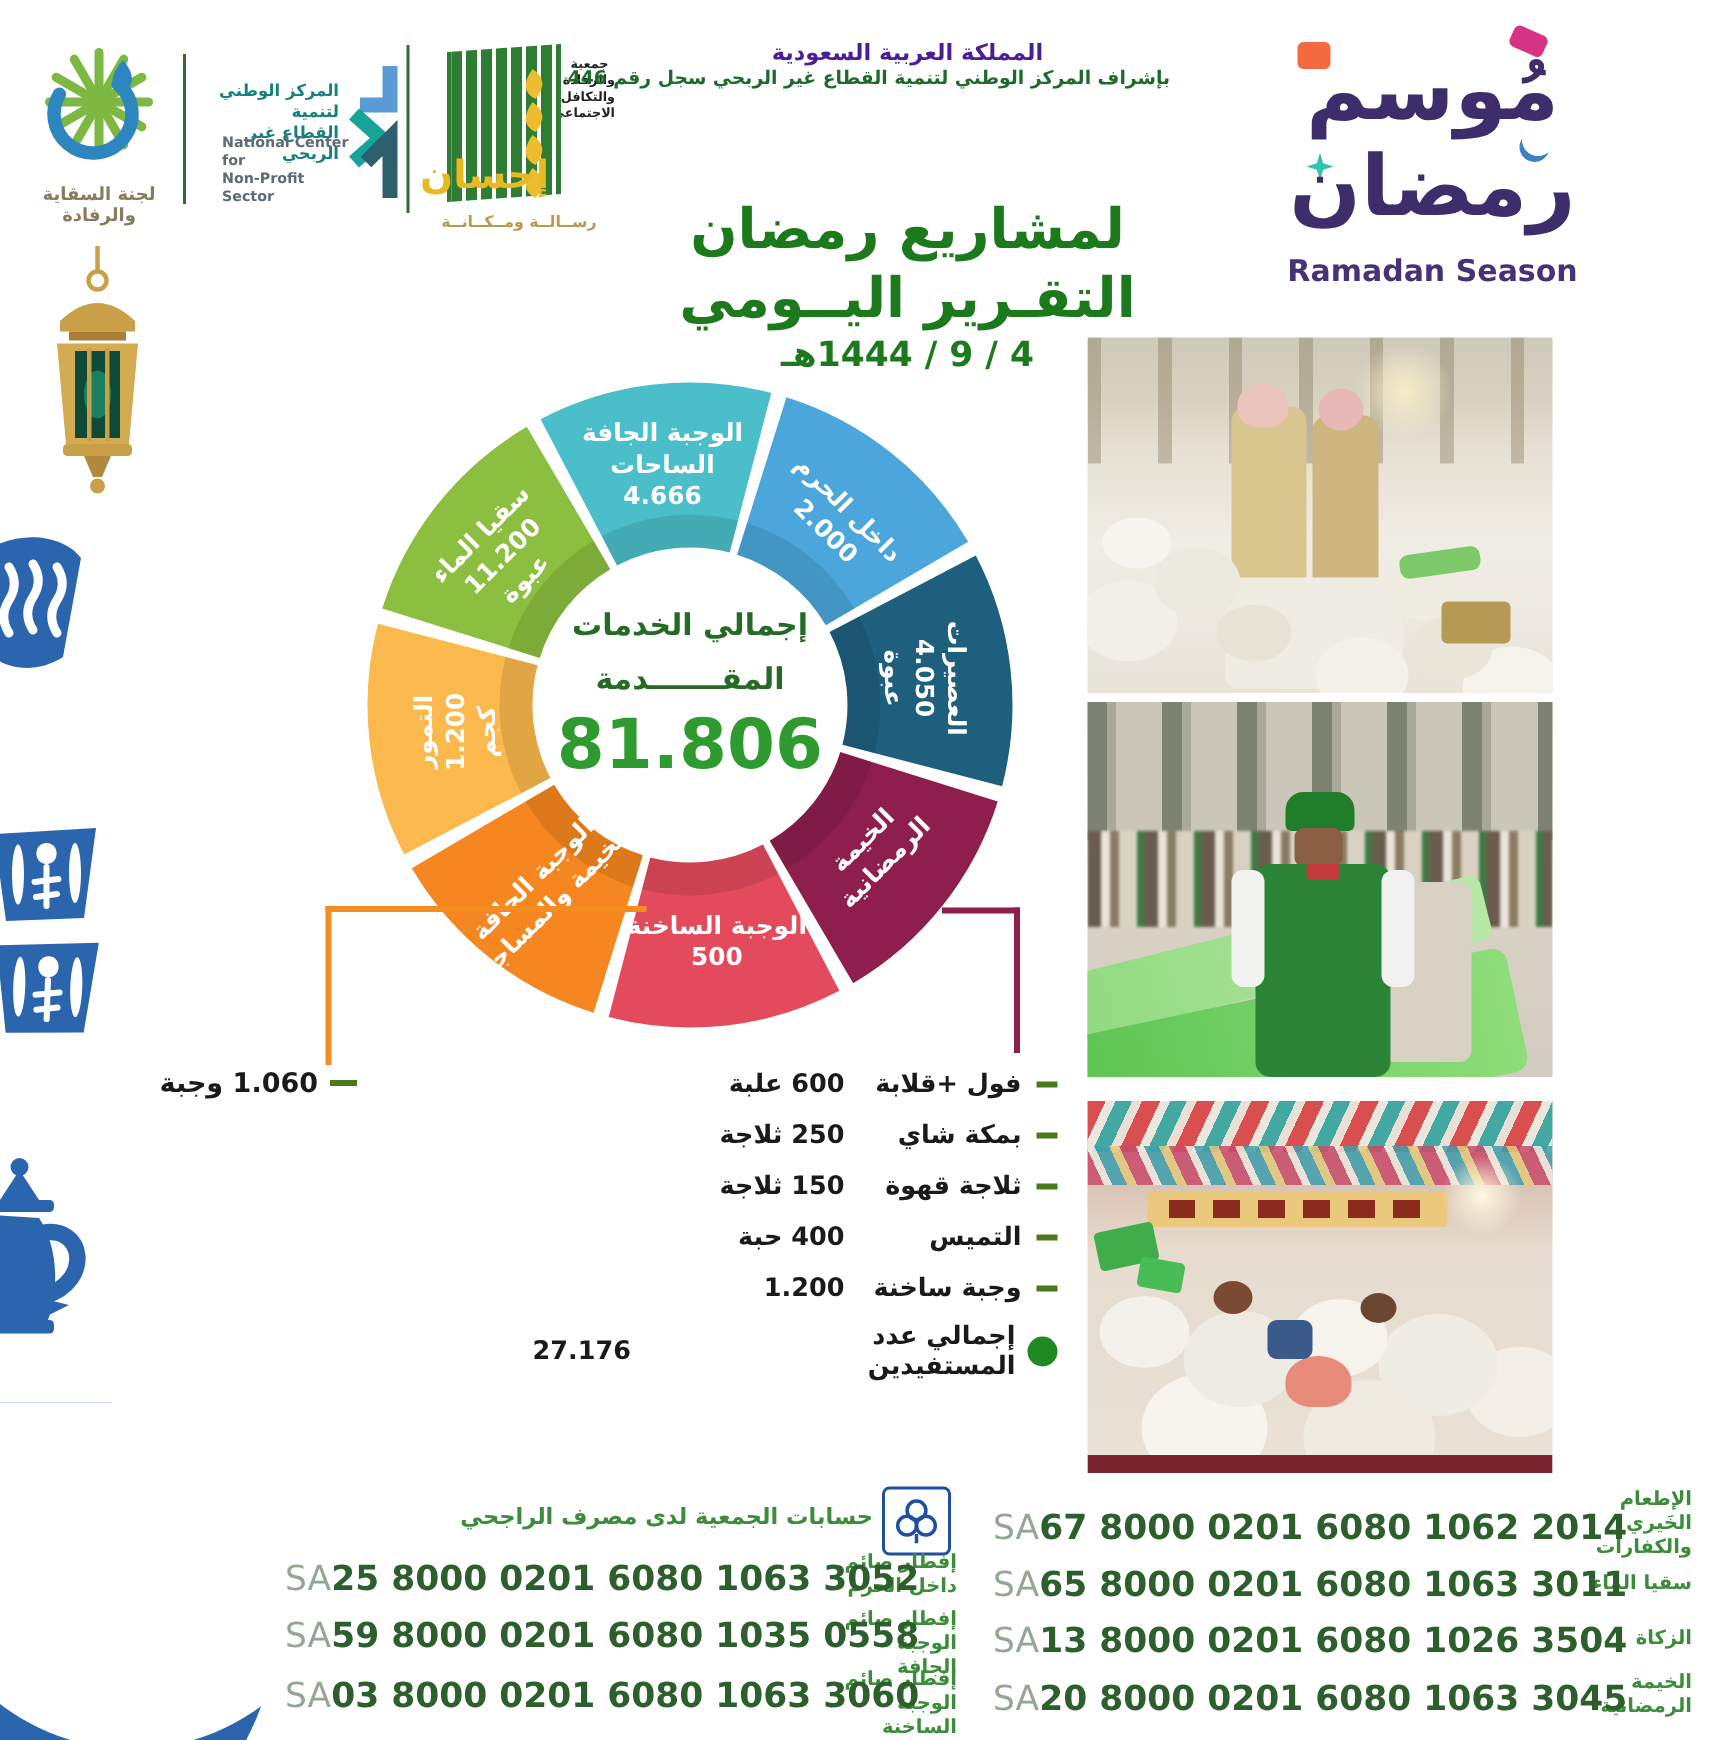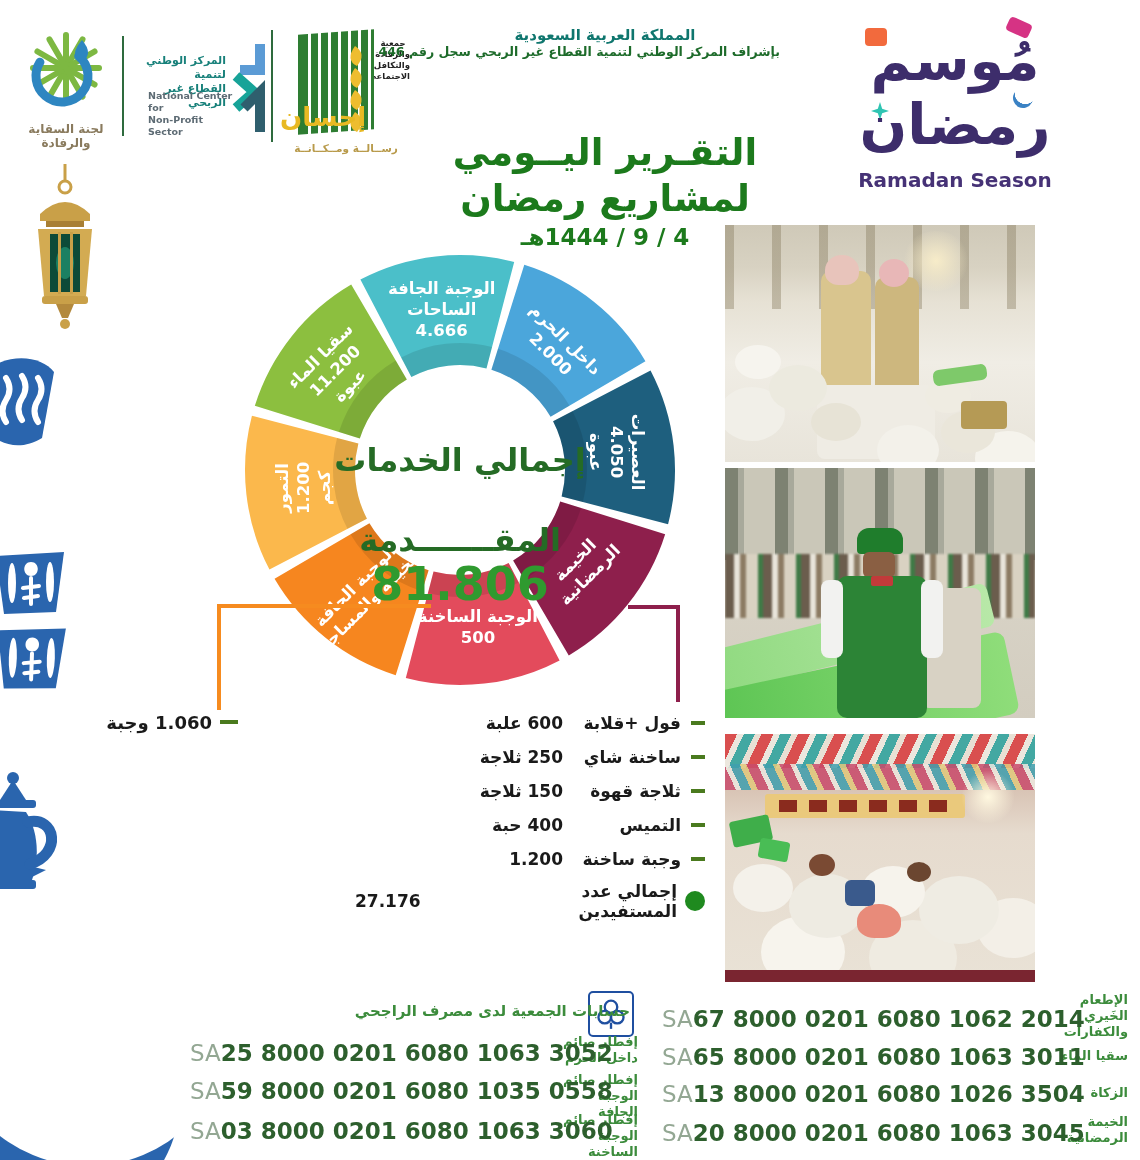--- a/index.html
+++ b/index.html
@@ -12,37 +12,37 @@
   .vdiv{width:2px;background:#2e6b3e;}
   .saqaya-txt{font-size:12px;color:#8a7b5e;font-weight:bold;text-align:center;}
   .ncnp-ar{font-size:11px;font-weight:bold;color:#17807a;text-align:left;line-height:14px;}
   .ncnp-en{font-size:9.5px;font-weight:bold;color:#5d6b74;text-align:left;line-height:12px;}
   .ihsan-col{font-size:8.5px;color:#222;text-align:center;line-height:11px;font-weight:bold;}
   .ihsan-bars{background:repeating-linear-gradient(90deg,#2e7d32 0 7px,#ffffff 7px 10px);transform:skewY(-4deg);border-left:3px solid #2e7d32;}
   .ihsan-name{color:#e8b923;font-weight:bold;font-size:26px;}
   .ihsan-tag{color:#b89a4a;font-size:10.5px;font-weight:bold;letter-spacing:1px;}
 
   
-  .org-country{font-size:15px;color:#0f766e;font-weight:bold;}
+  .org-country{font-size:15px;color:#4c1d95;font-weight:bold;}
   .org-name{font-size:25px;color:#8a7445;font-weight:bold;}
   .org-city{font-size:14px;color:#8a7445;font-weight:bold;}
   .org-super{font-size:12.5px;color:#1d6b2a;font-weight:bold;}
   .rep-title{font-size:37px;line-height:46px;color:#1c7a1c;font-weight:bold;}
   .rep-date{font-size:23px;color:#1c7a1c;font-weight:bold;}
 
   
   .rs-word{font-size:56px;line-height:62px;font-weight:bold;color:#3d2d6b;text-align:center;}
   .rs-en{font-size:20px;font-weight:bold;color:#463276;text-align:center;}
   .rs-lantern{border-radius:4px;}
   .rs-star{background:#2fc4b2;clip-path:polygon(50% 0,62% 38%,100% 50%,62% 62%,50% 100%,38% 62%,0 50%,38% 38%);}
   .rs-crescent{border-radius:50%;background:radial-gradient(circle at 68% 32%,rgba(0,0,0,0) 0 54%,#3b82c4 56%);}
 
   
   .donut-center{text-align:center;color:#256b25;font-weight:bold;}
-  .donut-center .l1,.donut-center .l2{font-size:32px;line-height:36px;margin-top:44px;}
+  .donut-center .l1,.donut-center .l2{font-size:20px;line-height:36px;}
   .donut-total{font-size:46px;color:#2f9a2f;line-height:52px;}
 
   
   .conn-orange{background:#f68b1f;}
   .conn-maroon{background:#8e1f4c;}
   .meal-callout{display:flex;align-items:center;justify-content:flex-start;gap:8px;direction:rtl;}
   .meal-callout .dash{width:18px;height:4px;background:#4a7a1e;}
   .meal-callout .txt{font-size:18px;font-weight:bold;color:#1a1a1a;}
 
   
@@ -129,22 +129,22 @@
     </svg>
     <div class="ihsan-name abs" style="left:0px;top:78px;">إحسان</div>
     <div class="ihsan-tag abs" style="left:6px;top:118px;width:120px;text-align:center;">رســالــة ومــكــانــة</div>
   </div>
 
   <div class="abs" style="left:430px;top:26px;width:350px;text-align:center;">
     <div class="org-country nowrap">المملكة العربية السعودية</div>
     <div class="org-super nowrap">بإشراف المركز الوطني لتنمية القطاع غير الربحي سجل رقم 446</div>
   </div>
   <div class="abs" style="left:440px;top:130px;width:330px;text-align:center;">
+    <div class="rep-title nowrap">لمشاريع رمضان</div>
     <div class="rep-title nowrap">التقـرير اليــومي</div>
-    <div class="rep-title nowrap">لمشاريع رمضان</div>
     <div class="rep-date" style="margin-top:2px;">4 / 9 / 1444هـ</div>
   </div>
 
   <div class="abs" style="left:855px;top:22px;width:200px;height:190px;">
     <div class="rs-lantern abs" style="left:10px;top:6px;width:22px;height:18px;background:#f26a3d;"></div>
     <div class="rs-lantern abs" style="left:152px;top:-2px;width:24px;height:15px;background:#d63384;transform:rotate(24deg);"></div>
     <div class="rs-star abs" style="left:16px;top:80px;width:18px;height:18px;"></div>
     <div class="rs-crescent abs" style="left:158px;top:66px;width:20px;height:20px;transform:rotate(-18deg);"></div>
     <div class="rs-word abs" style="left:0;top:8px;width:200px;">مُوسم</div>
     <div class="rs-word abs" style="left:0;top:72px;width:200px;">رمضان</div>
@@ -288,21 +288,21 @@
   </div>
 
   <div id="tent-list" class="abs" style="left:355px;top:706px;width:350px;">
       <div class="tl-row">
         <span class="tl-dash"></span>
         <span class="tl-label">فول +قلابة</span>
         <span class="tl-value">600 علبة</span>
       </div>
       <div class="tl-row">
         <span class="tl-dash"></span>
-        <span class="tl-label">ساخنة شاي</span>
+        <span class="tl-label">بمكة شاي</span>
         <span class="tl-value">250 ثلاجة</span>
       </div>
       <div class="tl-row">
         <span class="tl-dash"></span>
         <span class="tl-label">ثلاجة قهوة</span>
         <span class="tl-value">150 ثلاجة</span>
       </div>
       <div class="tl-row">
         <span class="tl-dash"></span>
         <span class="tl-label">التميس</span>
@@ -366,21 +366,21 @@
   <div class="rajhi-box abs" style="left:588px;top:991px;width:46px;height:46px;">
     <svg width="36" height="36" viewBox="0 0 46 46">
       <g fill="none" stroke="#1f4fa0" stroke-width="3">
         <circle cx="23" cy="14" r="8"></circle>
         <circle cx="15" cy="27" r="8"></circle>
         <circle cx="31" cy="27" r="8"></circle>
         <line x1="23" y1="34" x2="23" y2="42"></line>
       </g>
     </svg>
   </div>
-  <div class="bank-header abs" style="left:300px;top:1002px;width:282px;direction:rtl;text-align:right;margin-left:48px;">حسابات الجمعية لدى مصرف الراجحي</div>
+  <div class="bank-header abs" style="left:300px;top:1002px;width:282px;direction:rtl;text-align:right;">حسابات الجمعية لدى مصرف الراجحي</div>
 
   <div id="bank-left"></div>
   <div id="bank-right"></div>
 
 <div class="bank-label abs" style="left: 562px; top: 1034px; width: 76px;">
       <div>إفطار صائم</div>
       <div>داخل الحرم</div>
     </div>
     <div class="iban abs" style="left: 190px; top: 1040px; width: 364px;"><span class="sa">SA</span>25 8000 0201 6080 1063 3052</div>
     <div class="bank-label abs" style="left: 562px; top: 1072px; width: 76px;">

